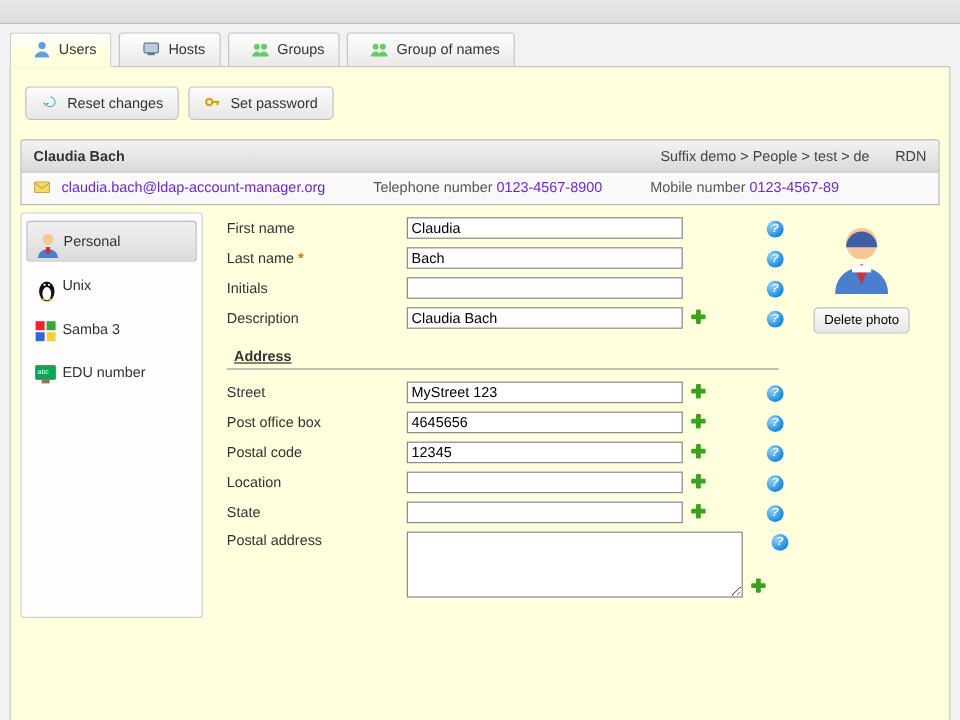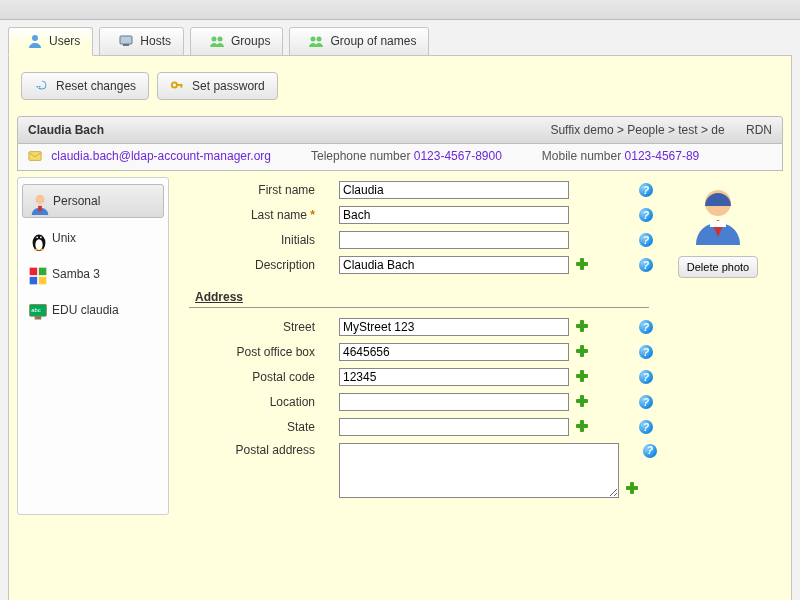--- a/index.html
+++ b/index.html
@@ -121,22 +121,21 @@
   .form-table {
     flex:1;
   }
   .form-row {
     display:flex;
     align-items:center;
     margin-bottom:7px;
   }
   .form-label {
     width:150px;
-    padding-right:24px;
-    text-align:right;
+    padding-right:4px;
   }
   .req-star { color:#d97500; font-weight:bold; }
   .form-input {
     border:1px solid #888;
     background:#fff;
     height:18px;
     padding:1px 3px;
     font-family:inherit;
     font-size:12px;
   }
@@ -322,21 +321,21 @@
         <span>Samba 3</span>
       </div>
       <div class="side-tab">
         <span class="mini-icon">
           <svg viewBox="0 0 24 24" width="20" height="20">
               <rect x="2" y="3" width="20" height="14" rx="1" fill="#0a5" stroke="#875"></rect>
               <text x="4" y="12" font-size="7" fill="#fff">abc</text>
               <rect x="8" y="17" width="8" height="4" fill="#875"></rect>
             </svg>
         </span>
-        <span>EDU claudia</span>
+        <span>EDU number</span>
       </div>
     </div>
 
     <div class="form-area">
       <div class="form-table">
 
         <div class="form-row">
           <div class="form-label">First name</div>
           <input class="form-input narrow" value="Claudia" style="">
           <span class="help-ic"><span class="help-circle">?</span></span>

